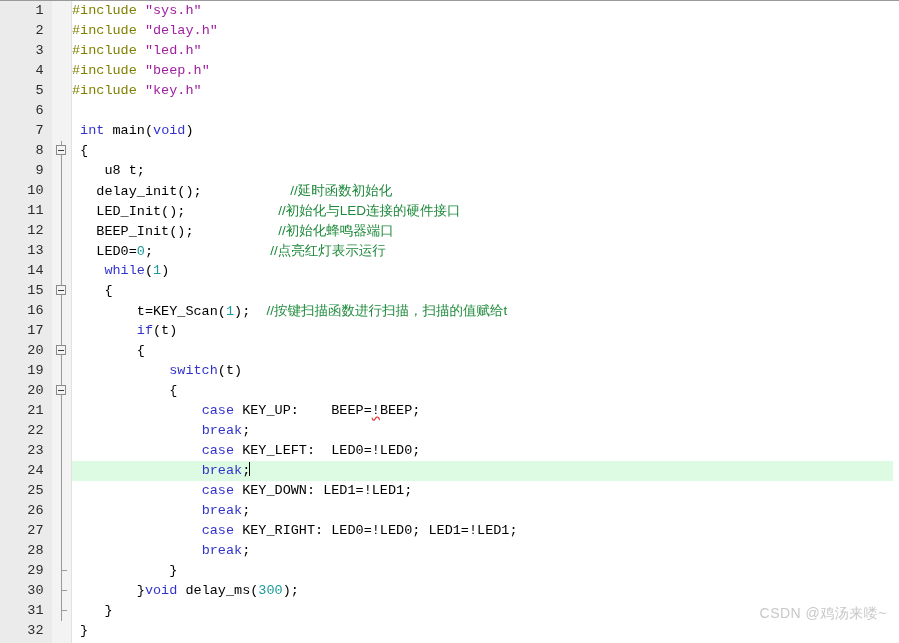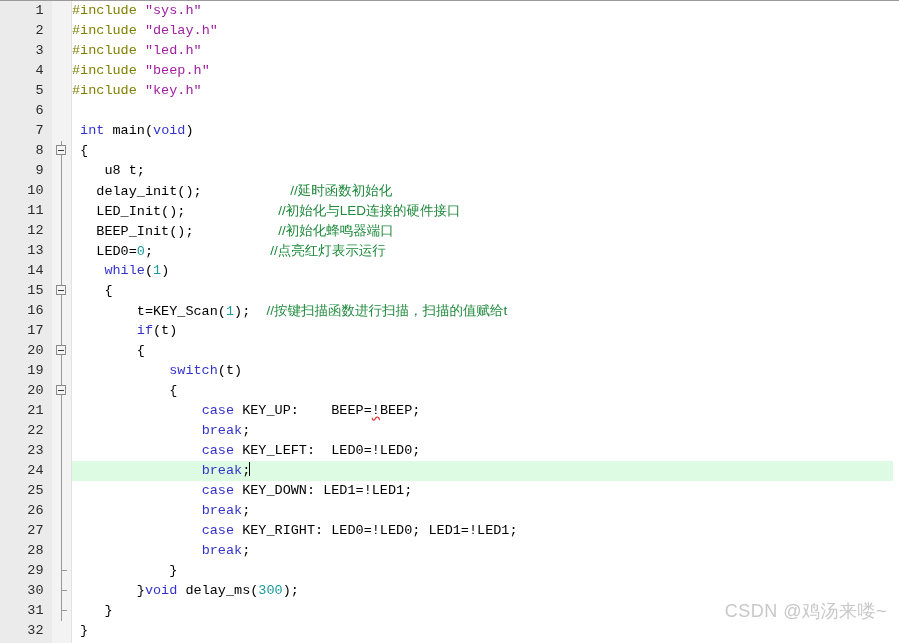--- a/index.html
+++ b/index.html
@@ -144,21 +144,21 @@
     background: #000;
     vertical-align: -2px;
     margin-left: -1px;
   }
   
   .watermark {
     position: absolute;
     right: 12px;
     bottom: 20px;
     color: #c8c8c8;
-    font-size: 18px;
+    font-size: 14px;
     font-family: "Liberation Sans", "DejaVu Sans", sans-serif;
     z-index: 5;
     letter-spacing: 0.5px;
   }
 </style>
 </head>
 <body>
 
 <div id="editor">
 

